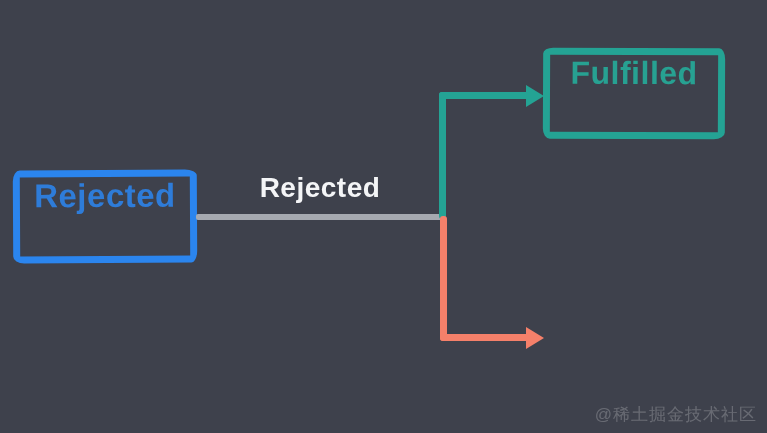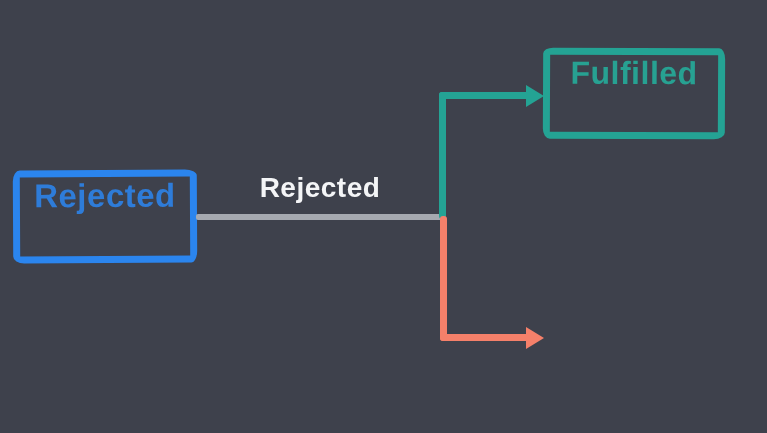--- a/index.html
+++ b/index.html
@@ -142,14 +142,15 @@
 
   <div class="seg seg-rejected-v"></div>
   <div class="seg seg-rejected-h"></div>
   <div class="arrow arrow-rejected"></div>
 
   <div class="node node-fulfilled">
     <span class="node-label">Fulfilled</span>
   </div>
 
 
+  <div class="watermark">@稀土掘金技术社区</div>
 
 </div>
 
 </body></html>

